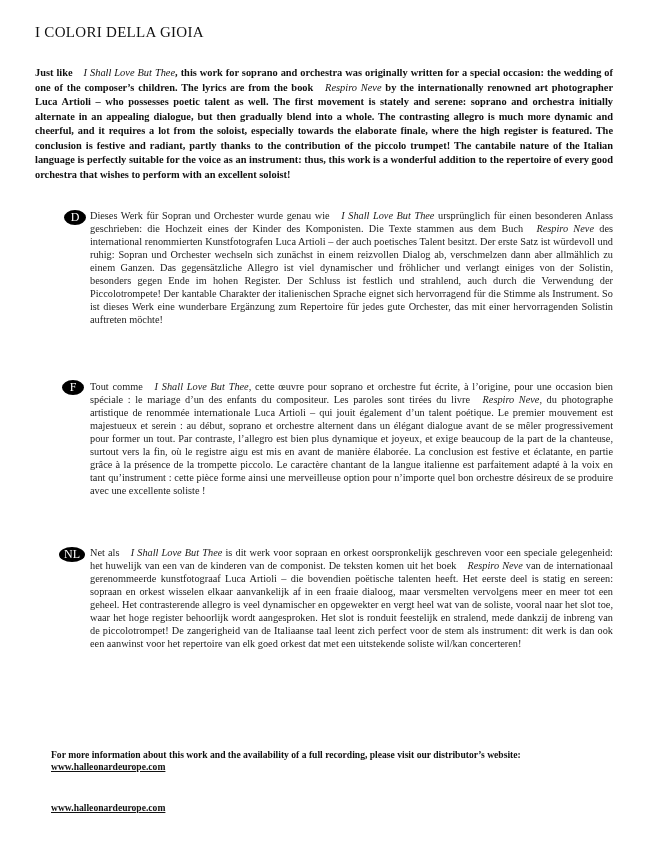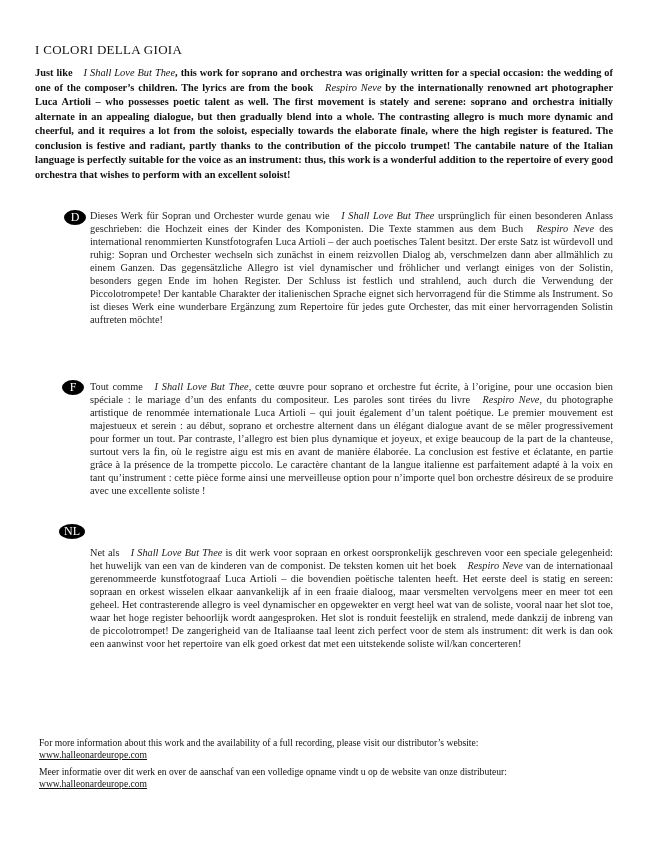--- a/index.html
+++ b/index.html
@@ -2,22 +2,22 @@
 <html><head>
 <meta charset="utf-8">
 <style>
   html, body { margin: 0; padding: 0; background: #ffffff; }
   body {
     width: 648px; height: 864px; position: relative; overflow: hidden;
     font-family: "Liberation Serif", "DejaVu Serif", serif;
     color: #1a1a1a;
   }
   .title {
-    position: absolute; left: 35px; top: 33px;
-    font-size: 13px; letter-spacing: 0.3px; font-weight: normal;
+    position: absolute; left: 35px; top: 14px;
+    font-size: 15px; letter-spacing: 0.3px; font-weight: normal;
     color: #111;
   }
   .intro {
     position: absolute; left: 35px; top: 66px; width: 578px;
     font-size: 10.4px; line-height: 14.5px; font-weight: bold;
     text-align: justify; color: #111;
   }
   .lang-block {
     position: absolute; left: 90px; width: 523px;
     font-size: 10.3px; line-height: 13px; text-align: justify; color: #1a1a1a;
@@ -27,35 +27,35 @@
     border-radius: 50%;
     font-family: "Liberation Serif", serif; font-size: 12px;
     display: flex; align-items: center; justify-content: center;
     height: 15px;
   }
   .footer {
     position: absolute; left: 35px; top: 733px; width: 580px;
     font-size: 9.6px; line-height: 12.3px; color: #111; text-align: justify;
   }
   .footer a { color: #111; text-decoration: underline; }
-  .footer p { margin: 4px; }
+  .footer p { margin: 16px; font-weight: bold; }
   i { font-style: italic; margin-left: 8px; }
 </style>
 </head>
 <body>
 
 <h1 class="title">I COLORI DELLA GIOIA</h1>
 
 <div class="intro"><span>Just like </span><i style="font-weight:normal">I Shall Love But Thee</i><span>, this work for soprano and orchestra was originally written for a special occasion: the wedding of one of the composer’s children. The lyrics are from the book </span><i style="font-weight:normal">Respiro Neve</i><span> by the internationally renowned art photographer Luca Artioli – who possesses poetic talent as well. The first movement is stately and serene: soprano and orchestra initially alternate in an appealing dialogue, but then gradually blend into a whole. The contrasting allegro is much more dynamic and cheerful, and it requires a lot from the soloist, especially towards the elaborate finale, where the high register is featured. The conclusion is festive and radiant, partly thanks to the contribution of the piccolo trumpet! The cantabile nature of the Italian language is perfectly suitable for the voice as an instrument: thus, this work is a wonderful addition to the repertoire of every good orchestra that wishes to perform with an excellent soloist!</span></div>
 
 <div class="badge" style="left:64px; top:210px; width:22px;">D</div>
 <div class="lang-block" style="top:209px;"><span>Dieses Werk für Sopran und Orchester wurde genau wie </span><i>I Shall Love But Thee</i><span> ursprünglich für einen besonderen Anlass geschrieben: die Hochzeit eines der Kinder des Komponisten. Die Texte stammen aus dem Buch </span><i>Respiro Neve</i><span> des international renommierten Kunstfotografen Luca Artioli – der auch poetisches Talent besitzt. Der erste Satz ist würdevoll und ruhig: Sopran und Orchester wechseln sich zunächst in einem reizvollen Dialog ab, verschmelzen dann aber allmählich zu einem Ganzen. Das gegensätzliche Allegro ist viel dynamischer und fröhlicher und verlangt einiges von der Solistin, besonders gegen Ende im hohen Register. Der Schluss ist festlich und strahlend, auch durch die Verwendung der Piccolotrompete! Der kantable Charakter der italienischen Sprache eignet sich hervorragend für die Stimme als Instrument. So ist dieses Werk eine wunderbare Ergänzung zum Repertoire für jedes gute Orchester, das mit einer hervorragenden Solistin auftreten möchte!</span></div>
 
 <div class="badge" style="left:62px; top:380px; width:22px;">F</div>
 <div class="lang-block" style="top:380px;"><span>Tout comme </span><i>I Shall Love But Thee</i><span>, cette œuvre pour soprano et orchestre fut écrite, à l’origine, pour une occasion bien spéciale : le mariage d’un des enfants du compositeur. Les paroles sont tirées du livre </span><i>Respiro Neve</i><span>, du photographe artistique de renommée internationale Luca Artioli – qui jouit également d’un talent poétique. Le premier mouvement est majestueux et serein : au début, soprano et orchestre alternent dans un élégant dialogue avant de se mêler progressivement pour former un tout. Par contraste, l’allegro est bien plus dynamique et joyeux, et exige beaucoup de la part de la chanteuse, surtout vers la fin, où le registre aigu est mis en avant de manière élaborée. La conclusion est festive et éclatante, en partie grâce à la présence de la trompette piccolo. Le caractère chantant de la langue italienne est parfaitement adapté à la voix en tant qu’instrument : cette pièce forme ainsi une merveilleuse option pour n’importe quel bon orchestre désireux de se produire avec une excellente soliste !</span></div>
 
-<div class="badge" style="left:59px; top:524px; width:26px;text-align:center;">NL</div>
+<div class="badge" style="left:59px; top:547px; width:26px;text-align:center;">NL</div>
 <div class="lang-block" style="top:546px;"><span>Net als </span><i>I Shall Love But Thee</i><span> is dit werk voor sopraan en orkest oorspronkelijk geschreven voor een speciale gelegenheid: het huwelijk van een van de kinderen van de componist. De teksten komen uit het boek </span><i>Respiro Neve</i><span> van de internationaal gerenommeerde kunstfotograaf Luca Artioli – die bovendien poëtische talenten heeft. Het eerste deel is statig en sereen: sopraan en orkest wisselen elkaar aanvankelijk af in een fraaie dialoog, maar versmelten vervolgens meer en meer tot een geheel. Het contrasterende allegro is veel dynamischer en opgewekter en vergt heel wat van de soliste, vooral naar het slot toe, waar het hoge register behoorlijk wordt aangesproken. Het slot is ronduit feestelijk en stralend, mede dankzij de inbreng van de piccolotrompet! De zangerigheid van de Italiaanse taal leent zich perfect voor de stem als instrument: dit werk is dan ook een aanwinst voor het repertoire van elk goed orkest dat met een uitstekende soliste wil/kan concerteren!</span></div>
 
 <div class="footer">
   <p><span>For more information about this work and the availability of a full recording, please visit our distributor’s website:</span><br><a>www.halleonardeurope.com</a></p>
-  <p><span>Meer informatie over dit werk en over de aanschaf van een volledige opname vindt u op de website van onze distributeur:</span><br><a>www.halleonardeurope.com</a></p>
+  <p><br><a>www.halleonardeurope.com</a></p>
 </div>
 
 </body></html>

